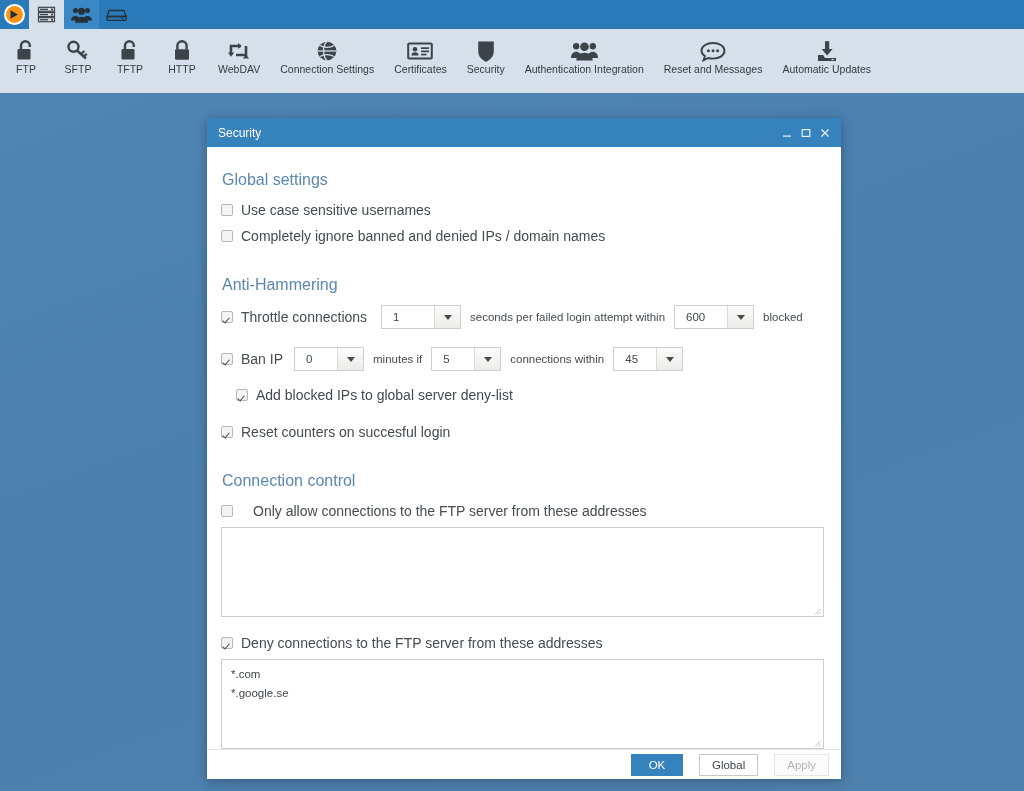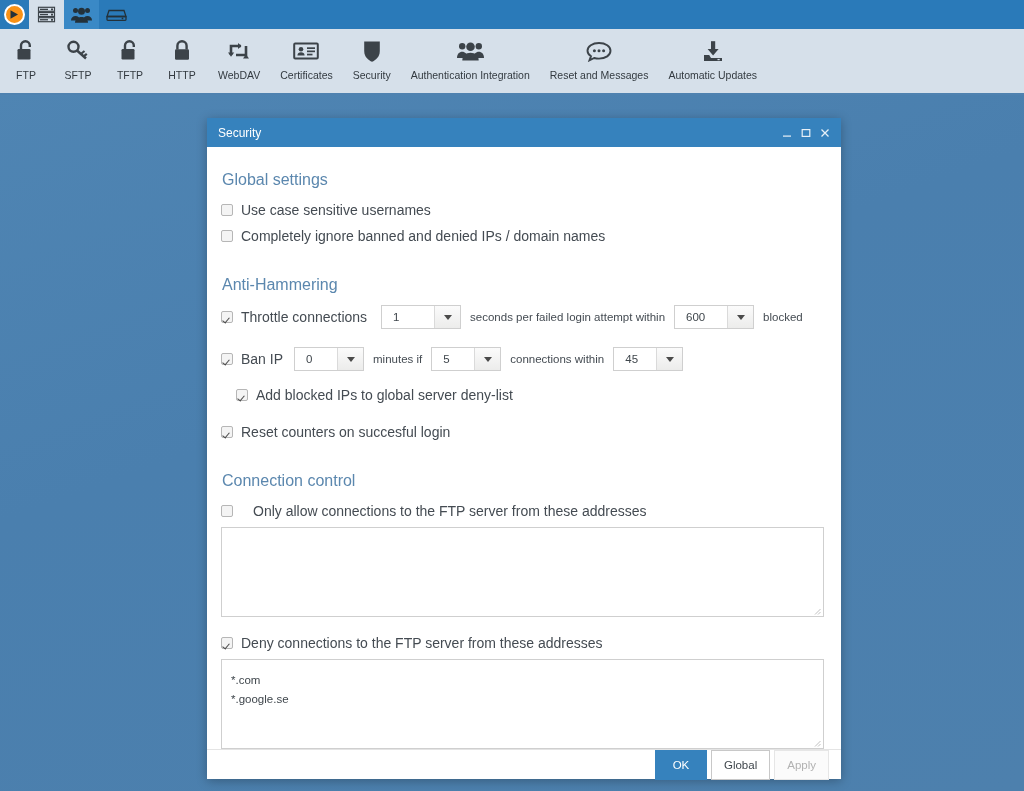--- a/index.html
+++ b/index.html
@@ -56,21 +56,20 @@
     height: 64px;
     display: flex; flex-direction: column;
     align-items: center; justify-content: flex-start;
     padding: 9px 10px 0 10px;
     cursor: pointer;
     min-width: 52px;
   }
   .rb-icon { height: 26px; display: flex; align-items: center; justify-content: center; }
   .rb-icon svg { display: block; }
   .rb-label {
-    margin-top: 6px;
     font-size: 10.5px; color: #333a40; white-space: nowrap;
     line-height: 1;
   }
 
   
   #dialog {
     position: absolute; left: 207px; top: 118px;
     width: 634px; height: 661px;
     background: #ffffff;
     box-shadow: 0 2px 10px rgba(0,0,0,0.28);
@@ -169,21 +168,21 @@
   .spinner.w-narrow .val { width: 42px; }
 
   .row-flex { display: flex; align-items: center; }
 
   
   .addr-area {
     width: 603px; height: 90px;
     border: 1px solid #cfcfcf;
     background: #ffffff;
     margin-top: 6px;
-    padding: 11px 9px;
+    padding: 5px 9px;
     font-size: 11.5px; color: #3f464c;
     line-height: 19px;
     position: relative;
     overflow: hidden;
     white-space: pre-line;
     resize: none;
     font-family: "Liberation Sans", sans-serif;
   }
   .resize-grip {
     position: absolute; right: 2px; bottom: 1px;
@@ -194,26 +193,26 @@
   
   #dlg-footer {
     position: absolute; left: 0; bottom: 0;
     width: 634px; height: 30px;
     background: #ffffff;
     border-top: 1px solid #e4e4e4;
     display: flex; align-items: center; justify-content: flex-end;
     padding-right: 12px;
   }
   .btn {
-    height: 30px; min-width: 52px;
+    height: 22px; min-width: 52px;
     font-size: 11.5px;
     display: flex; align-items: center; justify-content: center;
     cursor: pointer;
     padding: 0 12px;
-    margin-left: 4px;
+    margin-left: 16px;
     font-family: "Liberation Sans", sans-serif;
   }
   .btn.primary { background: #3682bd; color: #ffffff; border: 1px solid #3682bd; }
   .btn.normal  { background: #ffffff; color: #3f464c; border: 1px solid #c8c8c8; }
   .btn.disabled{ background: #fbfbfb; color: #b2b2b2; border: 1px solid #e6e6e6; cursor: default; }
 </style>
 </head>
 <body>
 
 <div id="desktop"></div>
@@ -324,20 +323,32 @@
         <path d="M4 15 L4 6 L14 6" fill="none" stroke="#3c4349" stroke-width="2.6"></path>
         <path d="M1 12.5 L4 16.8 L7.2 12.5 Z" fill="#3c4349"></path>
         <path d="M11 3 L14.5 6 L11 9 Z" fill="#3c4349"></path>
         <path d="M19 6 L19 15 L9 15" fill="none" stroke="#3c4349" stroke-width="2.6"></path>
         <path d="M16 18.5 L19 14.2 L22 18.5 Z" fill="#3c4349"></path>
       </svg>
     </span>
     <span class="rb-label">WebDAV</span>
   </div>
 
+  <div class="rb-item">
+    <span class="rb-icon">
+      <svg width="22" height="22" viewBox="0 0 22 22">
+        <circle cx="11" cy="11" r="9.3" fill="#3c4349"></circle>
+        <path d="M11 1.8 C6.5 5 6.5 17 11 20.3" fill="none" stroke="#d6e0ea" stroke-width="1.3"></path>
+        <path d="M1.8 11 H20.2" stroke="#d6e0ea" stroke-width="1.3"></path>
+        <path d="M4 5.5 C8 8 14 8 18 5.5" fill="none" stroke="#d6e0ea" stroke-width="1.2"></path>
+        <path d="M4 16.5 C8 14 14 14 18 16.5" fill="none" stroke="#d6e0ea" stroke-width="1.2"></path>
+      </svg>
+    </span>
+    <span class="rb-label">Connection Settings</span>
+  </div>
 
   <div class="rb-item">
     <span class="rb-icon">
       <svg width="26" height="20" viewBox="0 0 26 20">
         <rect x="1.2" y="2.5" width="23.6" height="15" rx="1" fill="none" stroke="#3c4349" stroke-width="2"></rect>
         <circle cx="8" cy="8.3" r="2.3" fill="#3c4349"></circle>
         <path d="M4.4 14.5c0-2 1.6-3.2 3.6-3.2s3.6 1.2 3.6 3.2z" fill="#3c4349"></path>
         <g fill="#3c4349">
           <rect x="14" y="6.3" width="8" height="1.7"></rect>
           <rect x="14" y="9.5" width="8" height="1.7"></rect>

